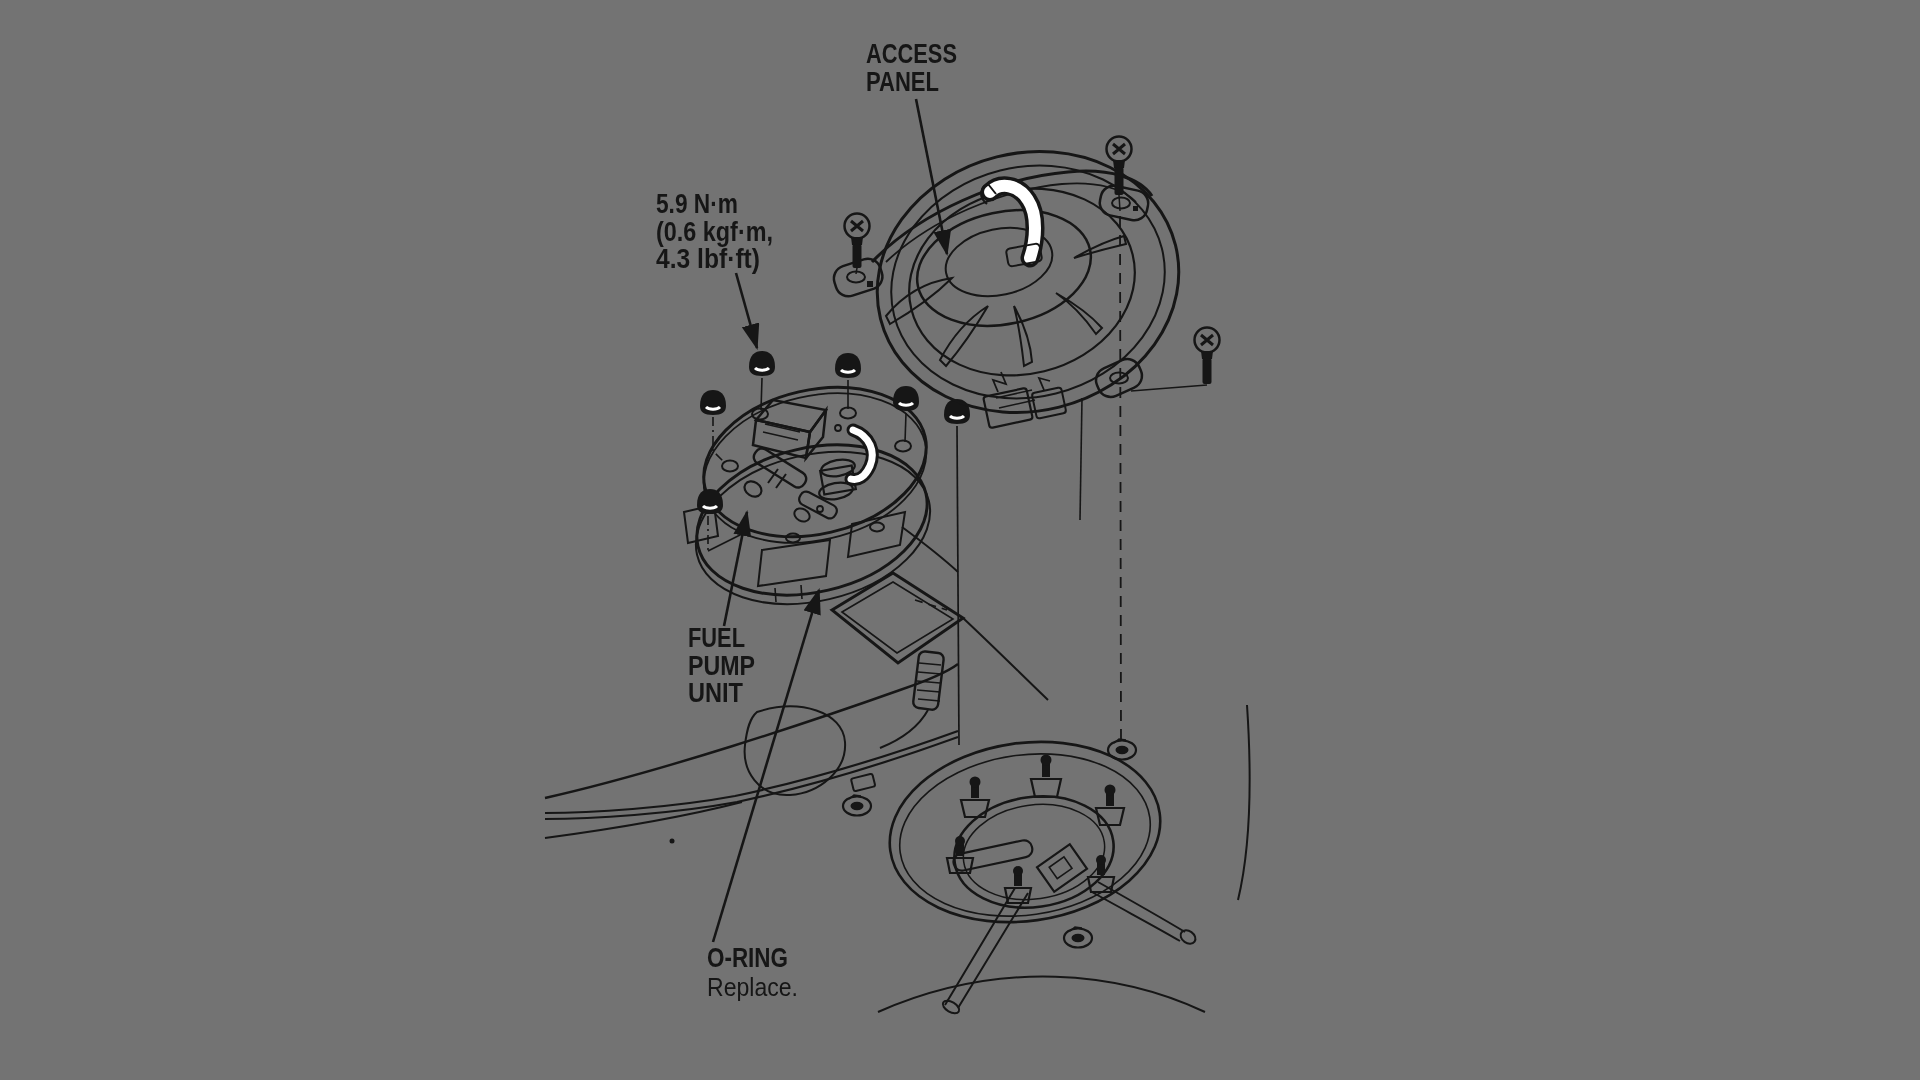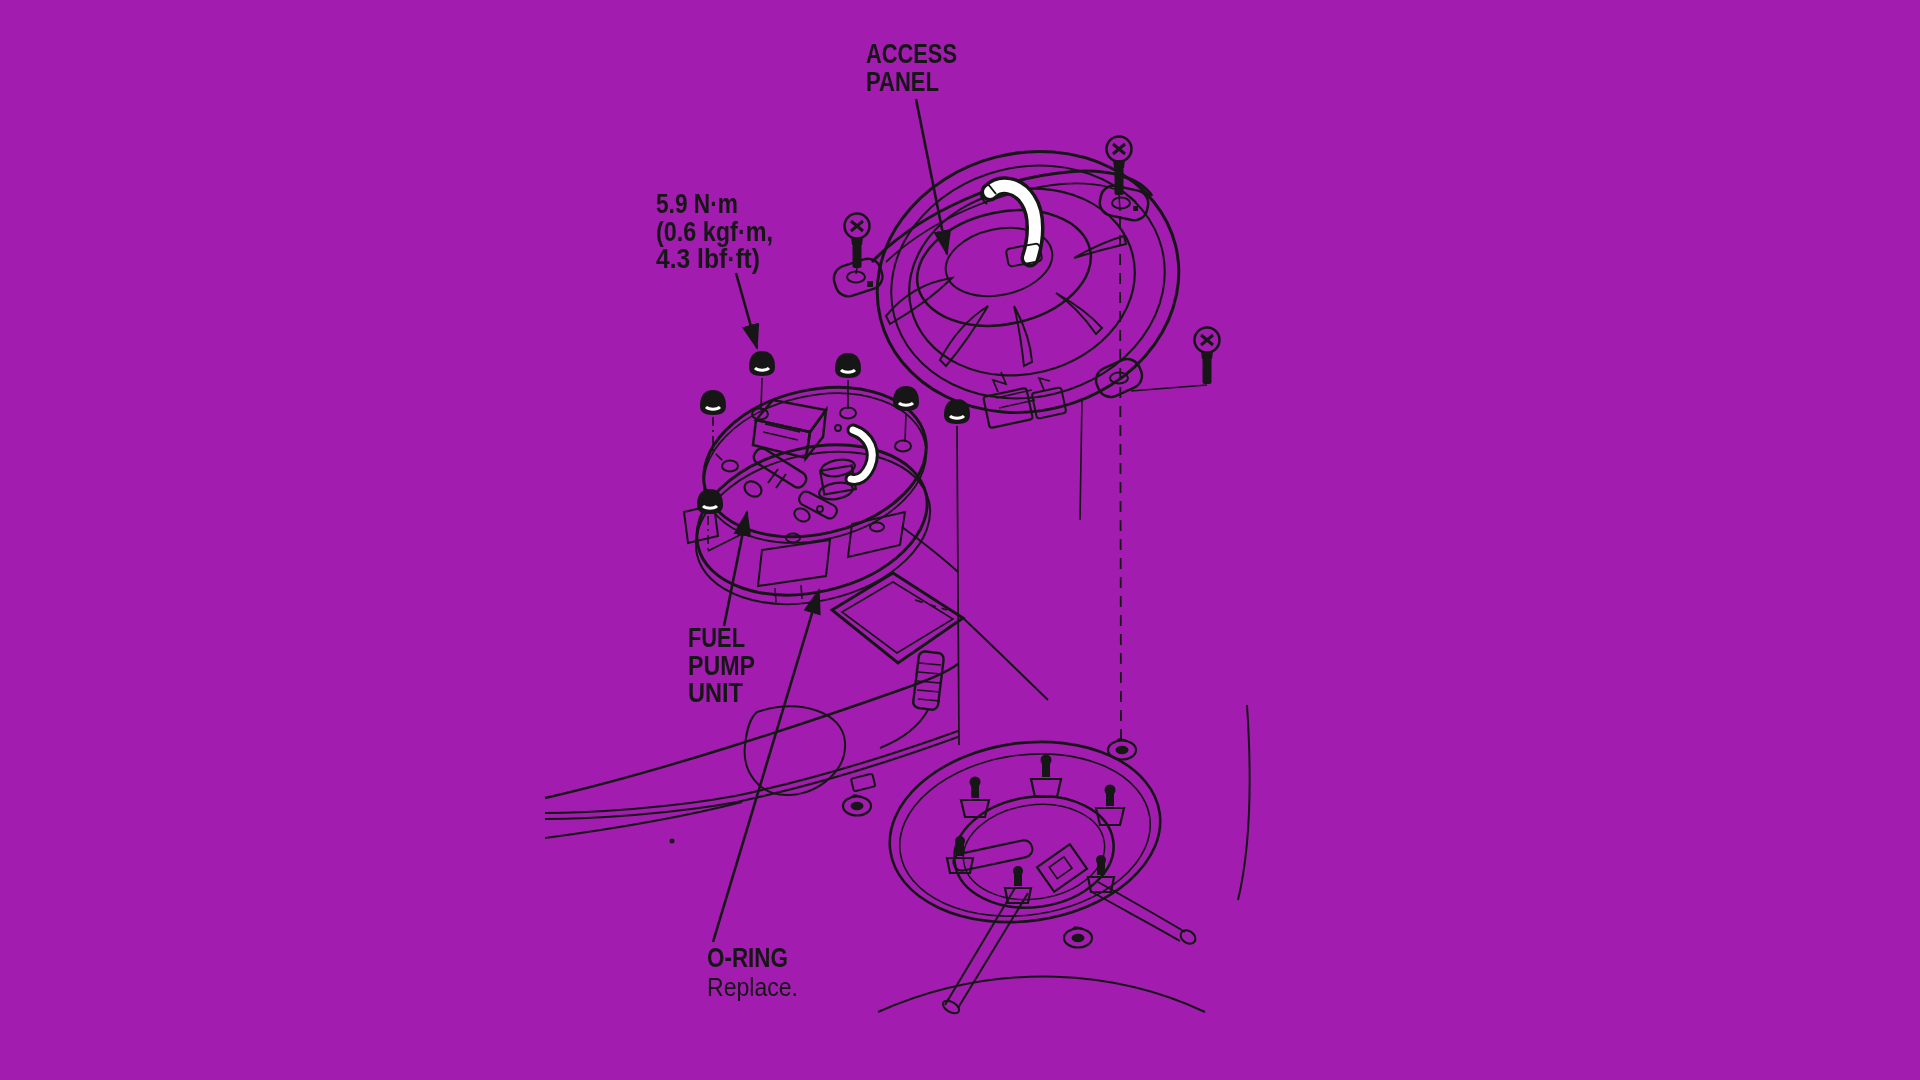--- a/index.html
+++ b/index.html
@@ -1,17 +1,17 @@
 <!DOCTYPE html>
 <html><head>
 <meta charset="utf-8">
 <style>
   html,body{margin:0;padding:0;background:#e8e8e8;}
   .page{
-    position:relative;width:1920px;height:1080px;background:#a21caf;
+    position:relative;width:1920px;height:1080px;background:#737373;
     font-family:"Liberation Sans",sans-serif;overflow:hidden;
   }
   svg{position:absolute;left:0;top:0;}
   .ink{stroke:#161616;fill:none;}
   text{fill:#161616;font-family:"Liberation Sans",sans-serif;font-weight:bold;font-size:27px;}
   text.reg{font-weight:normal;font-size:26px;}
 </style>
 </head>
 <body>
 

